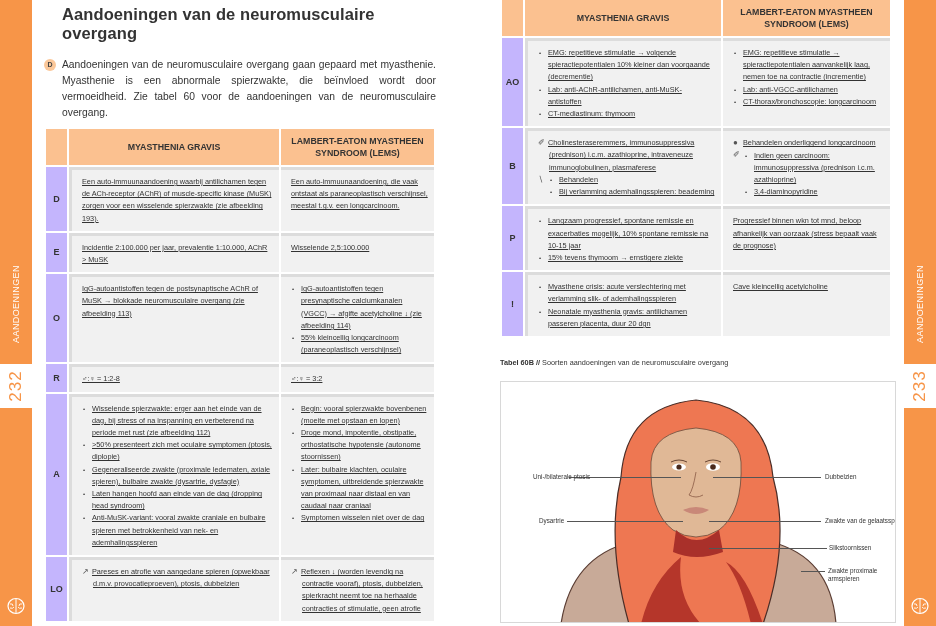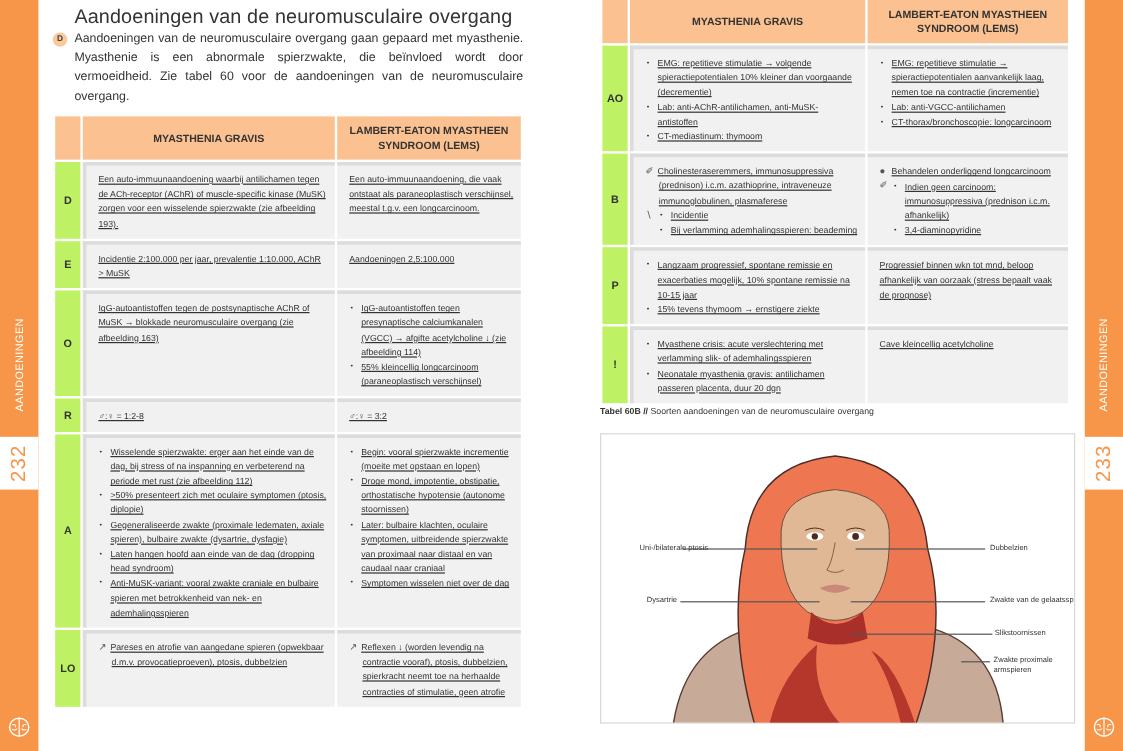--- a/index.html
+++ b/index.html
@@ -12,37 +12,37 @@
   .sidebar .white-gap { position: absolute; left: 0; width: 32px; background: #fff; display: flex; align-items: center; justify-content: center; }
   .sidebar .section-label { position: absolute; left: 0; width: 32px; display:flex; align-items:center; justify-content:center; }
   .sidebar .section-label span { transform: rotate(-90deg); white-space: nowrap; color: #fff; font-size: 9px; letter-spacing: 0.4px; }
   .sidebar .page-num { transform: rotate(-90deg); color: #f79548; font-size: 17px; font-weight: 300; letter-spacing: 1px; white-space: nowrap; }
   .sidebar .brain { position: absolute; left: 6px; bottom: 10px; width: 20px; height: 20px; }
 
   .page { position: absolute; top: 0; }
   .page.left { left: 44px; width: 392px; }
   .page.right { left: 500px; width: 392px; }
 
-  h1.title { font-size: 16.5px; font-weight: normal; color: #333; margin-top: 5px; margin-left: 18px; letter-spacing: 0.1px; }
-  .intro { position: relative; margin-top: 1px; padding-left: 18px; font-size: 10.3px; line-height: 16px; text-align: justify; color: #333; }
+  h1.title { font-size: 16.5px; font-weight: bold; color: #333; margin-top: 5px; margin-left: 18px; letter-spacing: 0.1px; }
+  .intro { position: relative; margin-top: 14px; padding-left: 18px; font-size: 10.3px; line-height: 16px; text-align: justify; color: #333; }
   .intro .badge { position: absolute; left: 0; top: 2px; width: 12px; height: 12px; border-radius: 50%; background: #fbc89a; color: #444; font-size: 7px; font-weight: bold; text-align: center; line-height: 12px; }
 
   table.nm { border-collapse: separate; border-spacing: 2px; width: 100%; font-size: 7.3px; line-height: 12.2px; color: #333; }
   table.nm th { background: #fbc190; font-weight: bold; font-size: 8.8px; color: #333; text-align: center; padding: 6px 4px; line-height: 12px; }
   table.nm th.corner { width: 21px; }
-  table.nm td.rowlab { background: #bef264; width: 21px; text-align: center; font-weight: bold; font-size: 9px; color: #333; }
+  table.nm td.rowlab { background: #c4b5fd; width: 21px; text-align: center; font-weight: bold; font-size: 9px; color: #333; }
   table.nm td.cell { background: #f1f1f1; vertical-align: top; padding: 6px 6px 6px 10px; border-top: 3px solid #dcdcdc; text-decoration: underline; }
   table.nm td.cell.first { border-left: 3px solid #dcdcdc; }
   table.nm ul { list-style: none; }
   table.nm li { position: relative; padding-left: 10px; }
   table.nm li::before { content: "\2022"; position: absolute; left: 1px; top: 0; font-size: 6px; }
   .sym { display: inline-block; width: 10px; margin-left: -11px; color: #555; font-size: 8px; }
   .iconline { padding-left: 11px; }
 
-  .caption { font-size: 7.3px; color: #333; margin-top: 0; }
+  .caption { font-size: 7.3px; color: #333; margin-top: 20px; }
   .caption b { font-weight: bold; }
 
   .figure { position: relative; border: 1px solid #d8d8d8; width: 396px; height: 242px; margin-top: 14px; overflow: hidden; background: #fff; }
   .figure .lbl { position: absolute; font-size: 6.3px; color: #333; white-space: nowrap; }
   .figure .line { position: absolute; height: 1px; background: #555; }
 </style>
 </head>
 <body>
 
 <div class="sidebar left">
@@ -74,25 +74,25 @@
       <th><span>LAMBERT-EATON MYASTHEEN SYNDROOM (LEMS)</span></th>
     </tr>
     <tr>
       <td class="rowlab">D</td>
       <td class="cell first">Een auto-immuunaandoening waarbij antilichamen tegen de ACh-receptor (AChR) of muscle-specific kinase (MuSK) zorgen voor een wisselende spierzwakte (zie afbeelding 193).</td>
       <td class="cell">Een auto-immuunaandoening, die vaak ontstaat als paraneoplastisch verschijnsel, meestal t.g.v. een longcarcinoom.</td>
     </tr>
     <tr>
       <td class="rowlab">E</td>
       <td class="cell first">Incidentie 2:100.000 per jaar, prevalentie 1:10.000, AChR &gt; MuSK</td>
-      <td class="cell">Aandoeningen 2,5:100.000</td>
+      <td class="cell">Wisselende 2,5:100.000</td>
     </tr>
     <tr>
       <td class="rowlab">O</td>
-      <td class="cell first">IgG-autoantistoffen tegen de postsynaptische AChR of MuSK → blokkade neuromusculaire overgang (zie afbeelding 163)</td>
+      <td class="cell first">IgG-autoantistoffen tegen de postsynaptische AChR of MuSK → blokkade neuromusculaire overgang (zie afbeelding 113)</td>
       <td class="cell">
         <ul>
           <li>IgG-autoantistoffen tegen presynaptische calciumkanalen (VGCC) → afgifte acetylcholine ↓ (zie afbeelding 114)</li>
           <li>55% kleincellig longcarcinoom (paraneoplastisch verschijnsel)</li>
         </ul>
       </td>
     </tr>
     <tr>
       <td class="rowlab" style="height:24px;">R</td>
       <td class="cell first">♂:♀ = 1:2-8</td>
@@ -104,21 +104,21 @@
         <ul>
           <li>Wisselende spierzwakte: erger aan het einde van de dag, bij stress of na inspanning en verbeterend na periode met rust (zie afbeelding 112)</li>
           <li>&gt;50% presenteert zich met oculaire symptomen (ptosis, diplopie)</li>
           <li>Gegeneraliseerde zwakte (proximale ledematen, axiale spieren), bulbaire zwakte (dysartrie, dysfagie)</li>
           <li>Laten hangen hoofd aan einde van de dag (dropping head syndroom)</li>
           <li>Anti-MuSK-variant: vooral zwakte craniale en bulbaire spieren met betrokkenheid van nek- en ademhalingsspieren</li>
         </ul>
       </td>
       <td class="cell">
         <ul>
-          <li>Begin: vooral spierzwakte incrementie (moeite met opstaan en lopen)</li>
+          <li>Begin: vooral spierzwakte bovenbenen (moeite met opstaan en lopen)</li>
           <li>Droge mond, impotentie, obstipatie, orthostatische hypotensie (autonome stoornissen)</li>
           <li>Later: bulbaire klachten, oculaire symptomen, uitbreidende spierzwakte van proximaal naar distaal en van caudaal naar craniaal</li>
           <li>Symptomen wisselen niet over de dag</li>
         </ul>
       </td>
     </tr>
     <tr>
       <td class="rowlab">LO</td>
       <td class="cell first">
         <div class="iconline">
@@ -162,33 +162,33 @@
     </tr>
     <tr>
       <td class="rowlab">B</td>
       <td class="cell first">
         <div class="iconline">
           <span class="sym">✐</span><span>Cholinesteraseremmers, immunosuppressiva (prednison) i.c.m. azathioprine, intraveneuze immunoglobulinen, plasmaferese</span>
         </div>
         <div class="iconline">
           <span class="sym">∖</span>
           <ul style="margin-top:-12px;">
-            <li>Incidentie</li>
+            <li>Behandelen</li>
             <li>Bij verlamming ademhalingsspieren: beademing</li>
           </ul>
         </div>
       </td>
       <td class="cell">
         <div class="iconline">
           <span class="sym">●</span><span>Behandelen onderliggend longcarcinoom</span>
         </div>
         <div class="iconline">
           <span class="sym">✐</span>
           <ul style="margin-top:-12px;">
-            <li>Indien geen carcinoom: immunosuppressiva (prednison i.c.m. afhankelijk)</li>
+            <li>Indien geen carcinoom: immunosuppressiva (prednison i.c.m. azathioprine)</li>
             <li>3,4-diaminopyridine</li>
           </ul>
         </div>
       </td>
     </tr>
     <tr>
       <td class="rowlab">P</td>
       <td class="cell first">
         <ul>
           <li>Langzaam progressief, spontane remissie en exacerbaties mogelijk, 10% spontane remissie na 10-15 jaar</li>

